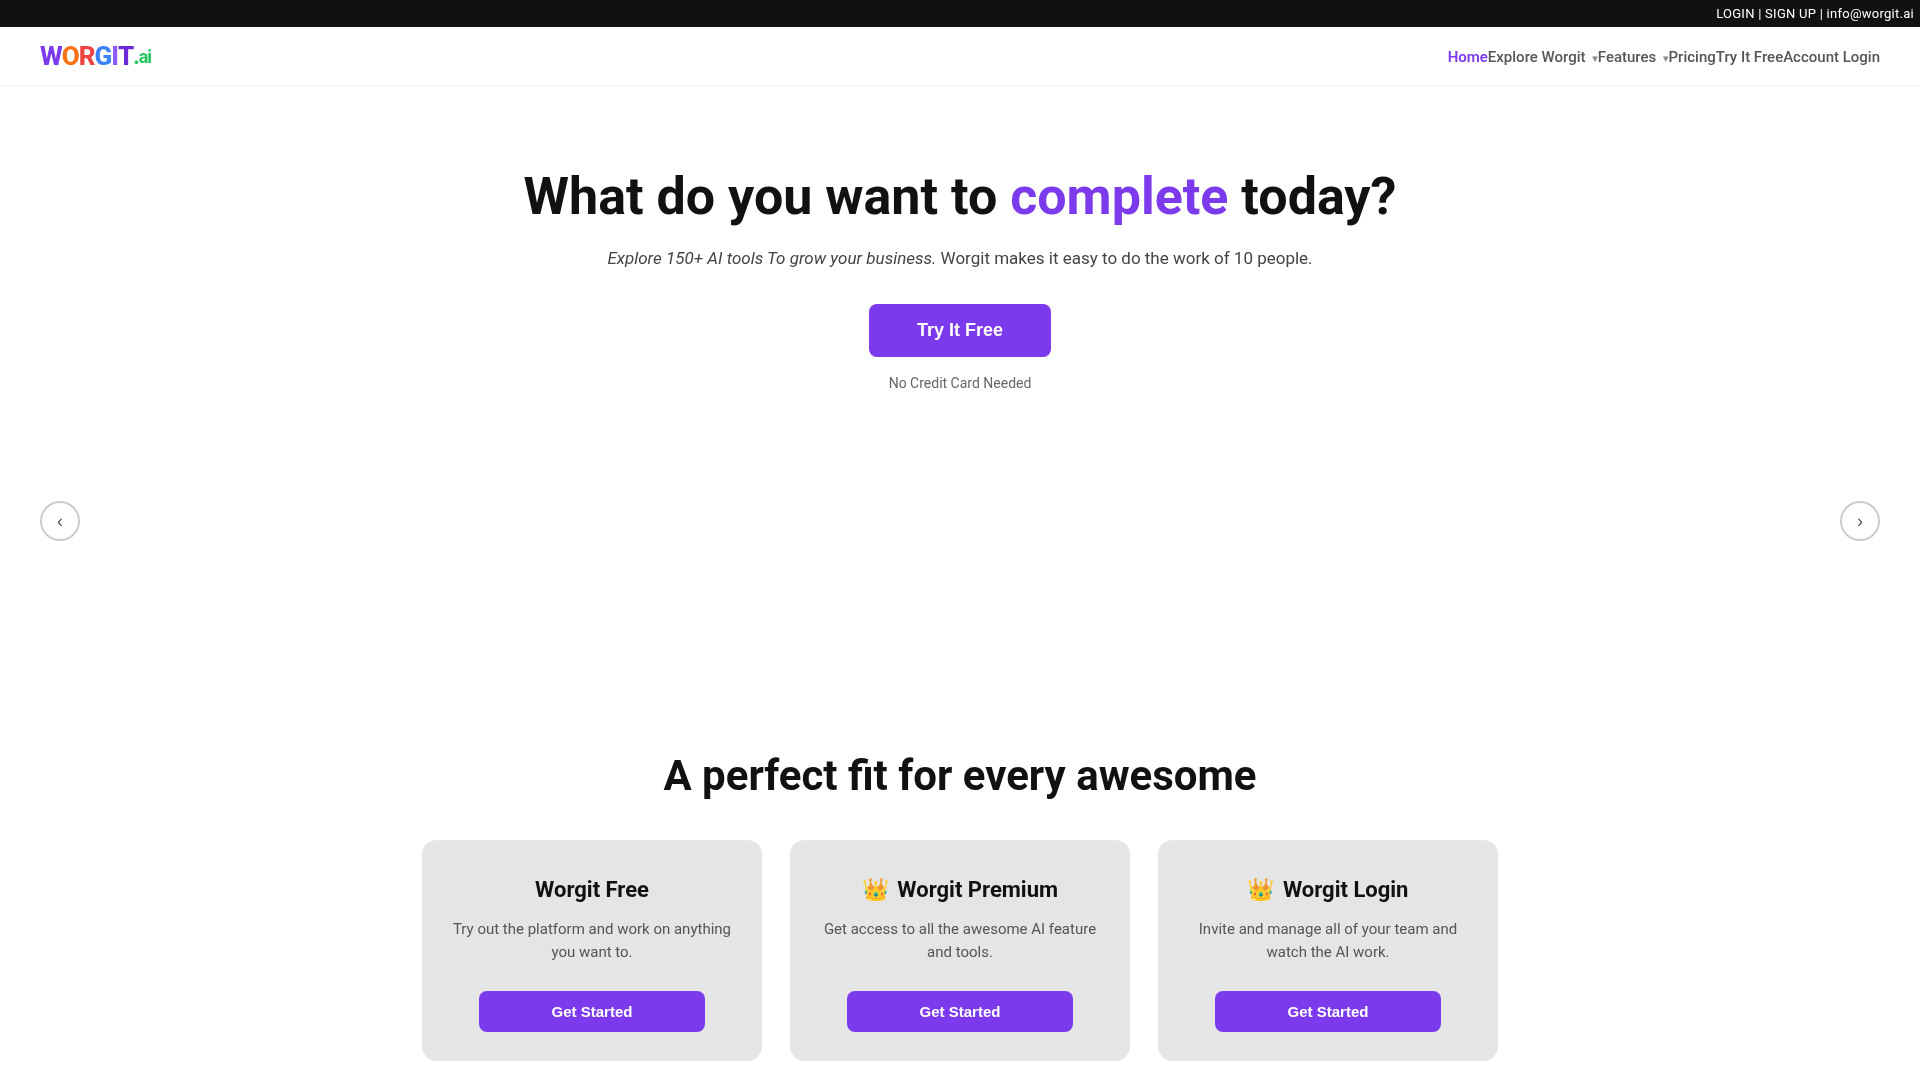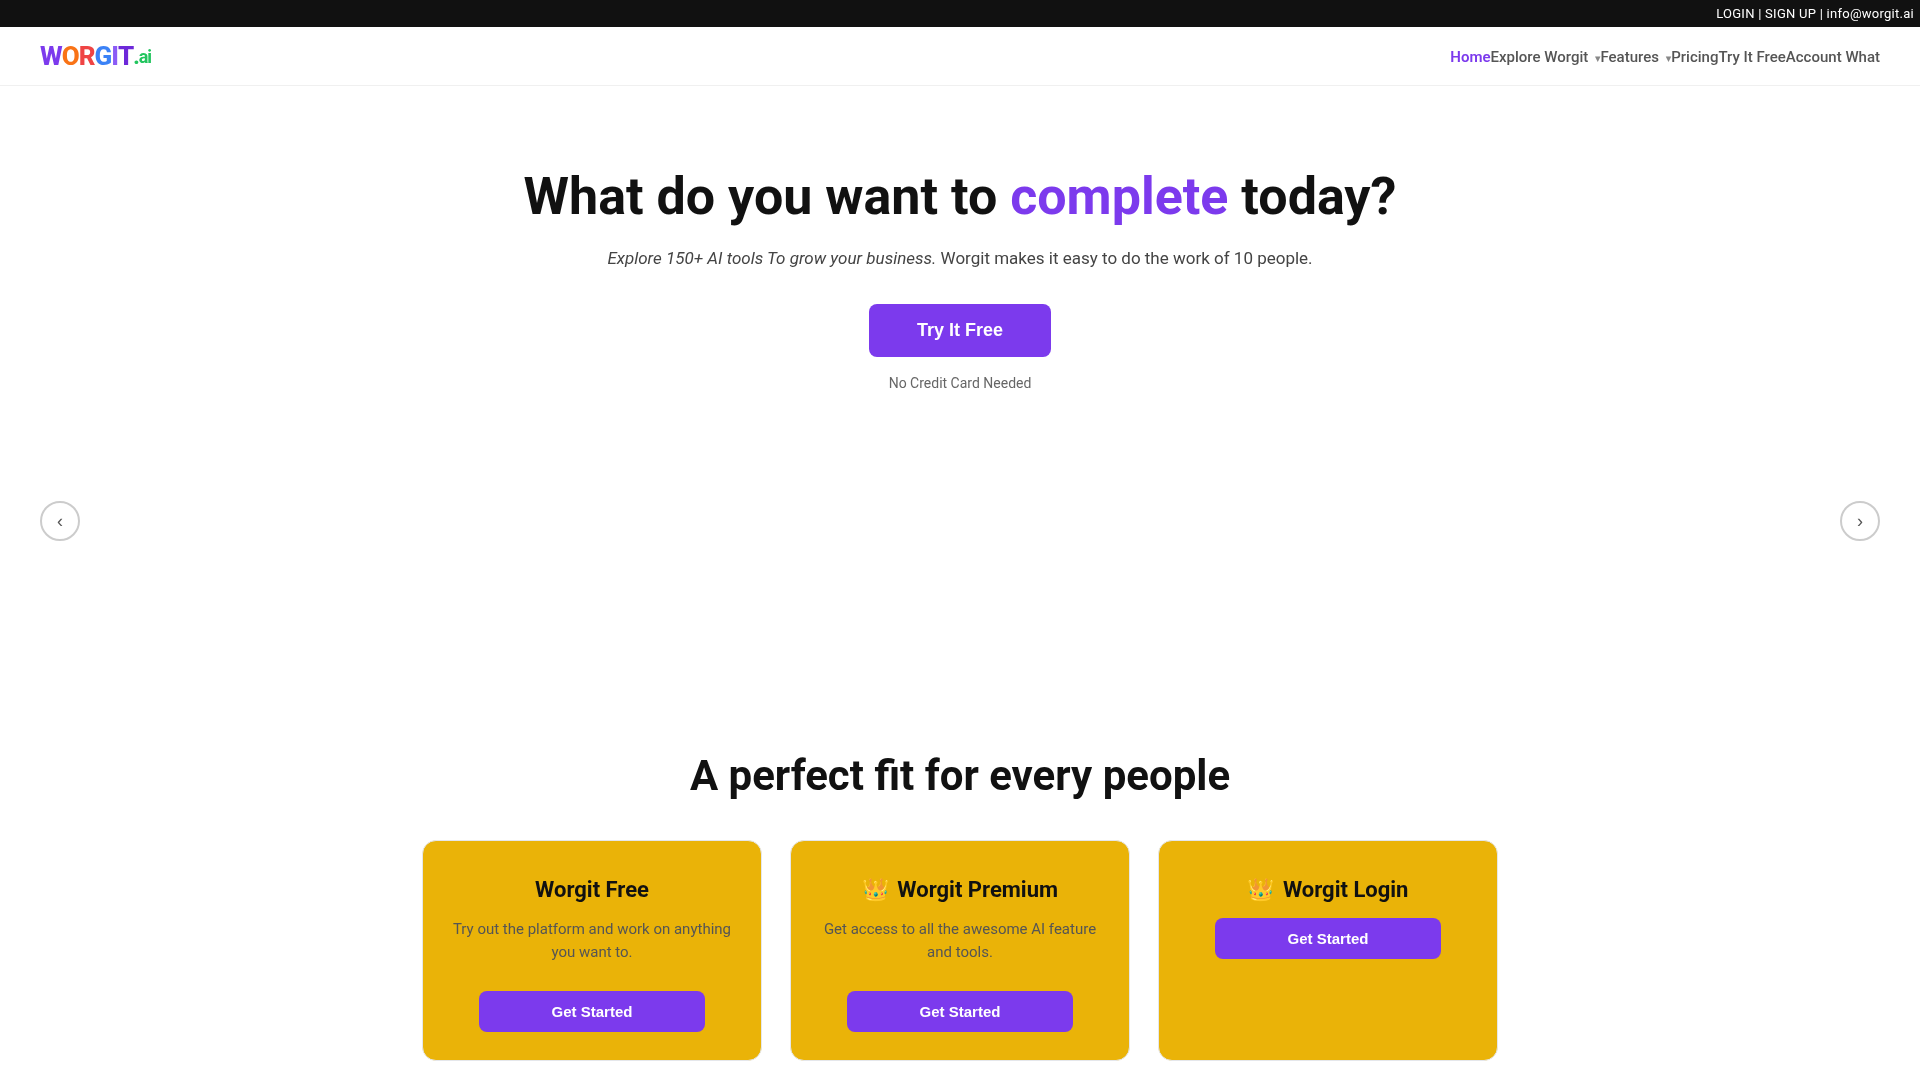--- a/index.html
+++ b/index.html
@@ -154,21 +154,21 @@
       justify-content: center;
       gap: 28px;
       flex-wrap: wrap;
     }
     .pricing-card {
       border: 1.5px solid #e5e7eb;
       border-radius: 14px;
       padding: 36px 28px 28px;
       width: 340px;
       text-align: center;
-      background: #eab308;
+      background: #e5e5e5;
     }
     .pricing-card .card-title {
       font-size: 22px;
       font-weight: 700;
       color: #111;
       margin-bottom: 16px;
       display: flex;
       align-items: center;
       justify-content: center;
       gap: 8px;
@@ -223,21 +223,21 @@
     <li>
       <a href="#">Features <span class="nav-chevron">▾</span></a>
     </li>
     <li>
       <a href="#">Pricing</a>
     </li>
     <li>
       <a href="#" class="try-free">Try It Free</a>
     </li>
     <li>
-      <a href="#" class="account-login">Account What</a>
+      <a href="#" class="account-login">Account Login</a>
     </li>
   </ul>
 </nav>
 
 <section class="hero">
   <h1>
     <span>What do you want to </span><span class="highlight">complete</span><span> today?</span>
   </h1>
   <p class="subtitle">
     <strong>Explore 150+ AI tools To grow your business.</strong><span> Worgit makes it easy to do the work of 10 people.</span>
@@ -251,21 +251,21 @@
     <button class="arrow-btn arrow-left">
       <span>‹</span>
     </button>
     <button class="arrow-btn arrow-right">
       <span>›</span>
     </button>
   </div>
 </section>
 
 <section class="pricing-section">
-  <h2>A perfect fit for every people</h2>
+  <h2>A perfect fit for every awesome</h2>
   <div class="pricing-cards">
 
     <div class="pricing-card">
       <div class="card-title">
         <span>Worgit Free</span>
       </div>
       <p class="card-desc">Try out the platform and work on anything you want to.</p>
       <button class="btn-card">Get Started</button>
     </div>
 
@@ -276,17 +276,18 @@
       </div>
       <p class="card-desc">Get access to all the awesome AI feature and tools.</p>
       <button class="btn-card">Get Started</button>
     </div>
 
     <div class="pricing-card">
       <div class="card-title">
         <span class="card-crown">👑</span>
         <span>Worgit Login</span>
       </div>
+      <p class="card-desc">Invite and manage all of your team and watch the AI work.</p>
       <button class="btn-card">Get Started</button>
     </div>
 
   </div>
 </section>
 
 </body></html>

